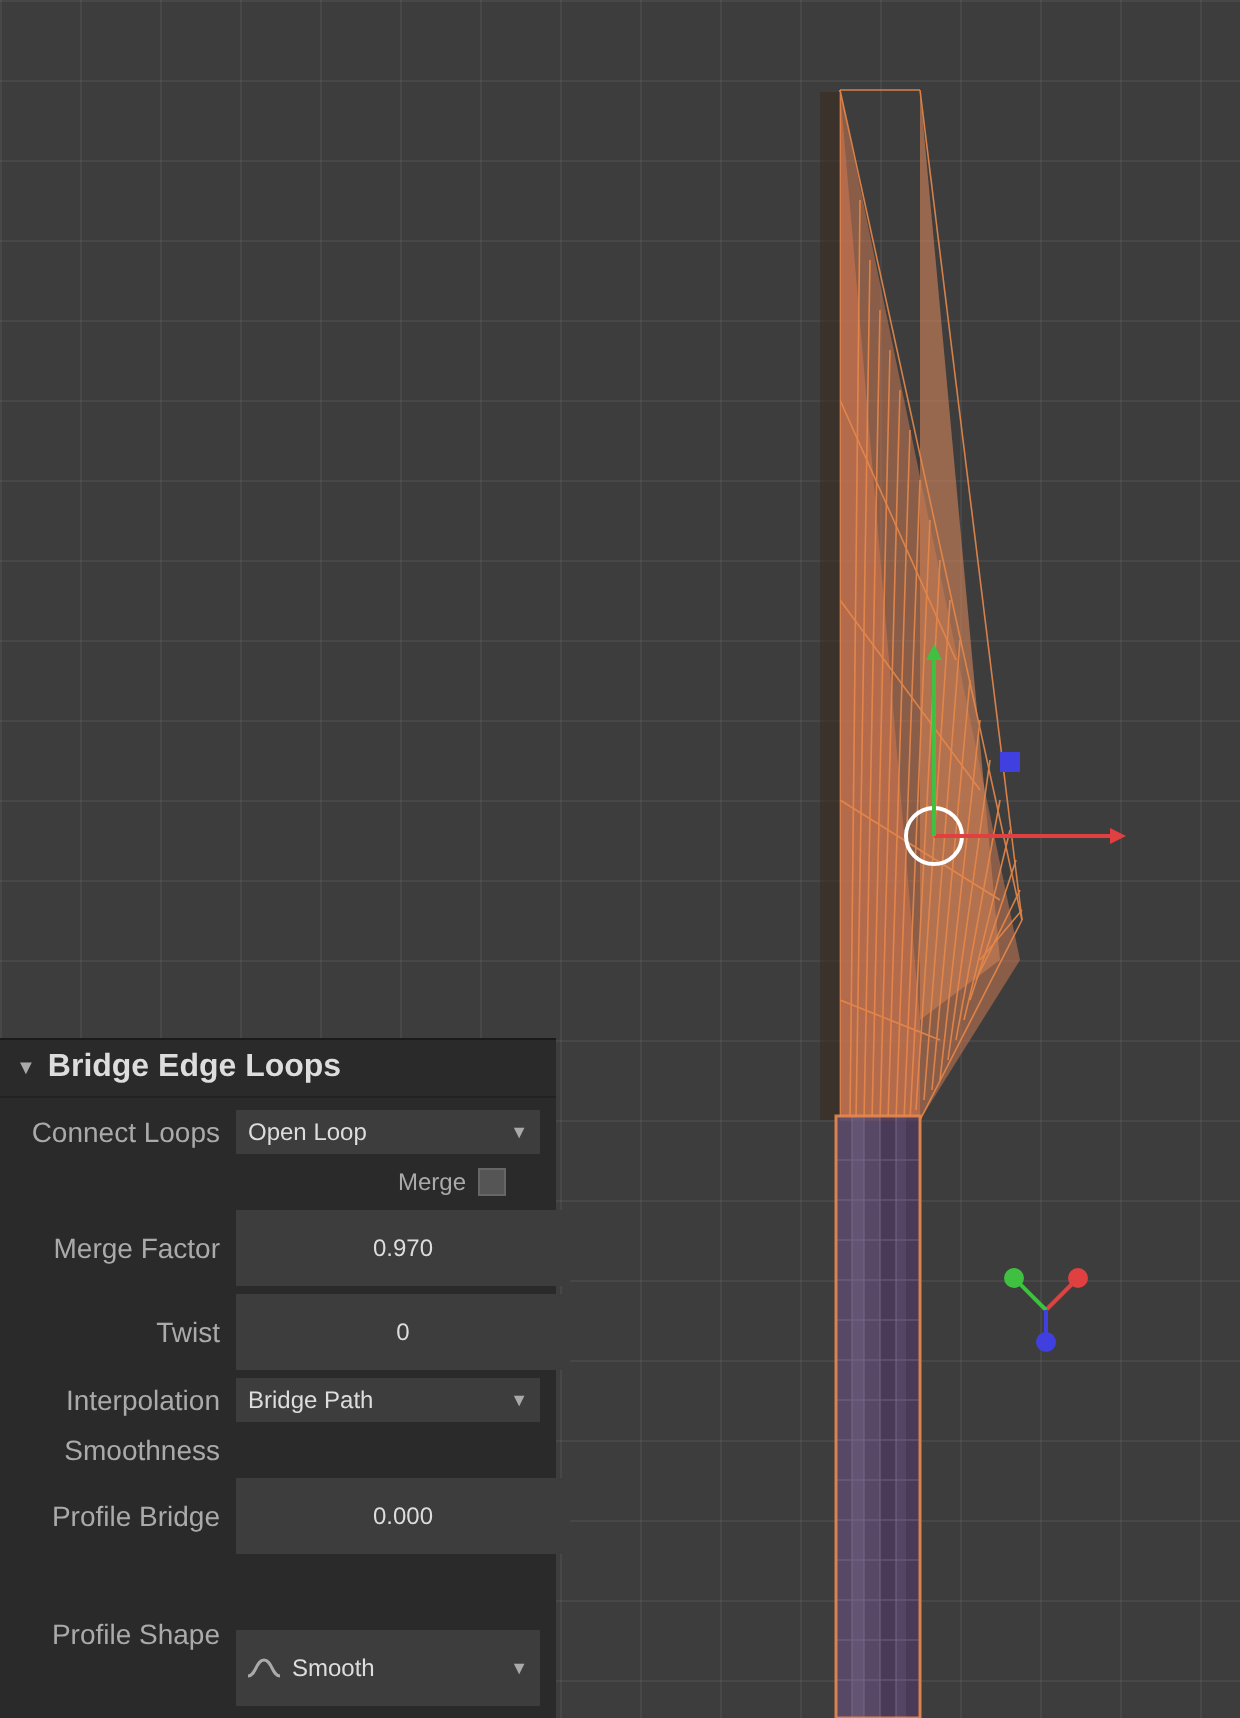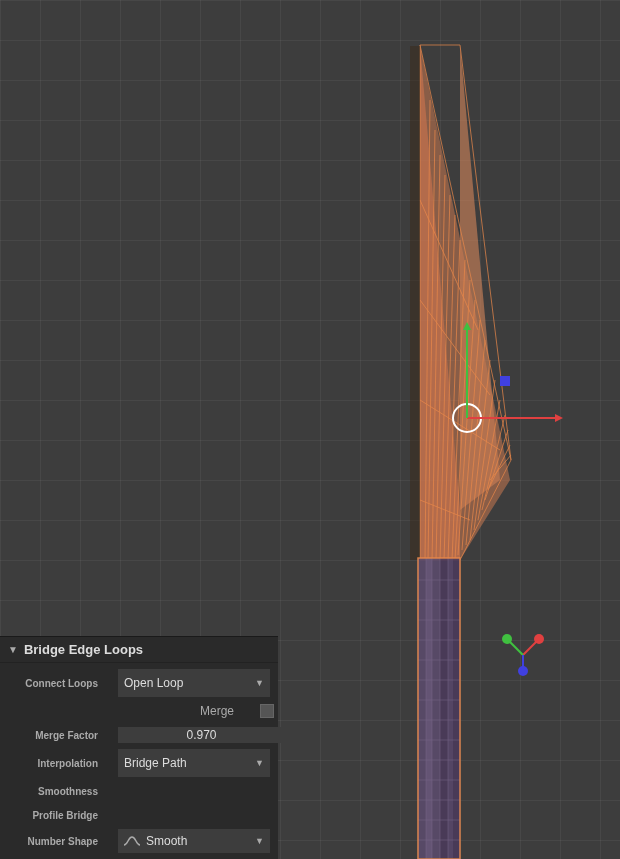--- a/index.html
+++ b/index.html
@@ -54,65 +54,64 @@
       border-bottom: 1px solid #222;
     }
 
     .panel-header .triangle {
       margin-right: 6px;
       font-size: 10px;
       color: #aaa;
     }
 
     .panel-title {
-      font-size: 13px;
+      font-size: 16px;
       color: #ddd;
       font-weight: bold;
     }
 
     .panel-body {
       padding: 4px 0;
     }
 
     .field-row {
       display: flex;
       align-items: center;
       padding: 2px 8px;
       min-height: 24px;
     }
 
     .field-label {
       color: #aaa;
       text-align: right;
-      padding-right: 20px;
+      padding-right: 8px;
       flex: 0 0 110px;
-      font-size: 10px;
-      font-weight: bold;
+      font-size: 14px;
     }
 
     .field-value {
       flex: 1;
       background: #3d3d3d;
       border: none;
       color: #ddd;
       font-size: 12px;
       text-align: center;
       padding: 2px 6px;
-      height: 16px;
+      height: 38px;
       outline: none;
       cursor: default;
     }
 
     .field-dropdown {
       flex: 1;
       background: #3d3d3d;
       border: none;
       color: #ddd;
       font-size: 12px;
-      padding: 14px 6px;
+      padding: 2px 6px;
       height: 22px;
       cursor: pointer;
       display: flex;
       align-items: center;
       justify-content: space-between;
       position: relative;
     }
 
     .field-dropdown-arrow {
       font-size: 9px;
@@ -123,42 +122,42 @@
       width: 14px;
       height: 14px;
       background: #555;
       border: 1px solid #666;
       cursor: pointer;
     }
 
     .merge-row {
       display: flex;
       align-items: center;
-      padding: 2px 4px;
+      padding: 2px 25px;
       min-height: 24px;
       justify-content: flex-end;
-      gap: 20px;
     }
 
     .merge-label {
       color: #aaa;
       margin-right: 6px;
       font-size: 12px;
     }
 
     
     .profile-shape-value {
       flex: 1;
       background: #3d3d3d;
-      height: 24px;
+      height: 38px;
       display: flex;
       align-items: center;
       padding: 0 6px;
       cursor: pointer;
       justify-content: space-between;
+      margin-top: 34px;
     }
 
     .profile-shape-inner {
       display: flex;
       align-items: center;
       gap: 6px;
     }
 
     .wave-icon {
       width: 16px;
@@ -298,40 +297,45 @@
     <div class="merge-row">
       <span class="merge-label">Merge</span>
       <div class="checkbox"></div>
     </div>
 
     <div class="field-row">
       <span class="field-label">Merge Factor</span>
       <input class="field-value" type="text" readonly="" value="0.970" style="">
     </div>
 
+    <div class="field-row">
+      <span class="field-label">Twist</span>
+      <input class="field-value" type="text" readonly="" value="0" style="">
+    </div>
 
 
     <div class="field-row">
       <span class="field-label">Interpolation</span>
       <div class="field-dropdown">
         <span>Bridge Path</span>
         <span class="field-dropdown-arrow">▼</span>
       </div>
     </div>
 
     <div class="field-row">
       <span class="field-label">Smoothness</span>
     </div>
 
     <div class="field-row">
       <span class="field-label">Profile Bridge</span>
-    </div>
-
-    <div class="field-row">
-      <span class="field-label">Number Shape</span>
+      <input class="field-value" type="text" readonly="" value="0.000" style="">
+    </div>
+
+    <div class="field-row">
+      <span class="field-label">Profile Shape</span>
       <div class="profile-shape-value">
         <div class="profile-shape-inner">
 
           <svg class="wave-icon" viewBox="0 0 16 12">
             <path d="M0,10 C4,10 4,2 8,2 C12,2 12,10 16,10" stroke="#aaa" stroke-width="1.5" fill="none"></path>
           </svg>
           <span>Smooth</span>
         </div>
         <span class="field-dropdown-arrow">▼</span>
       </div>

